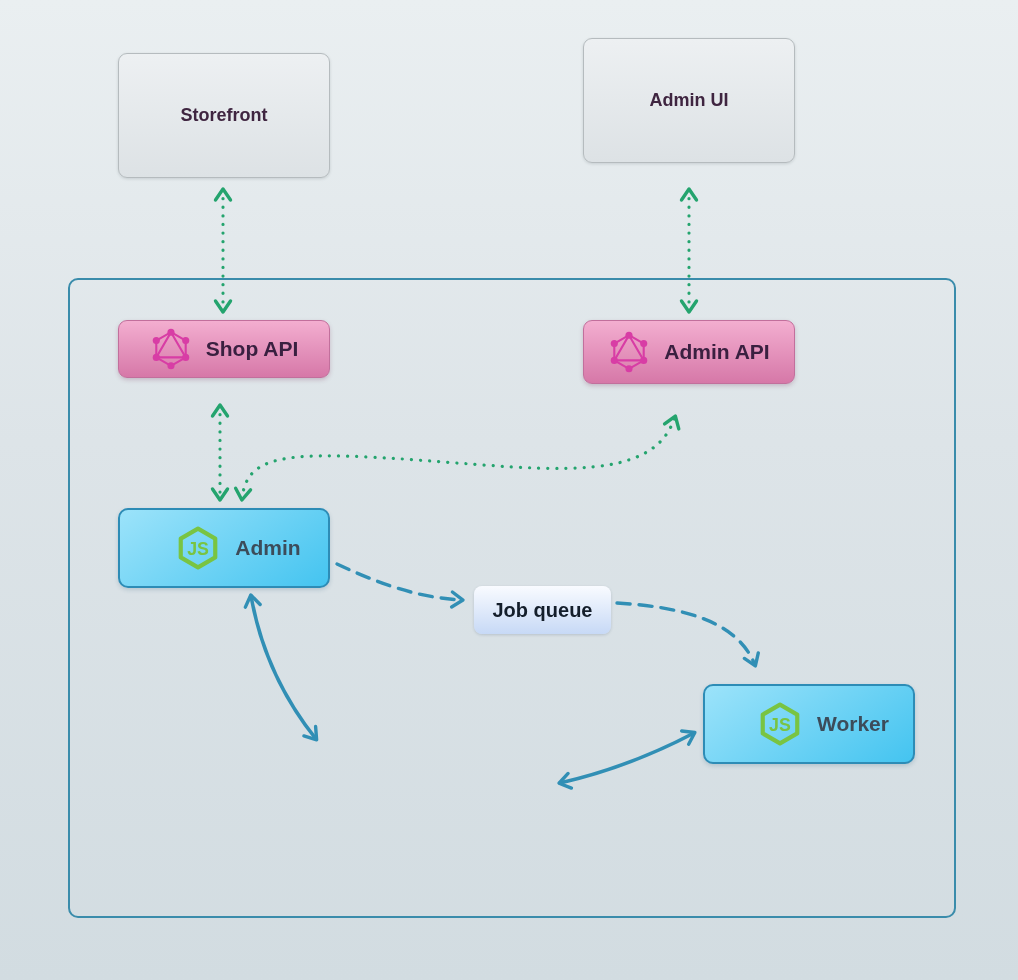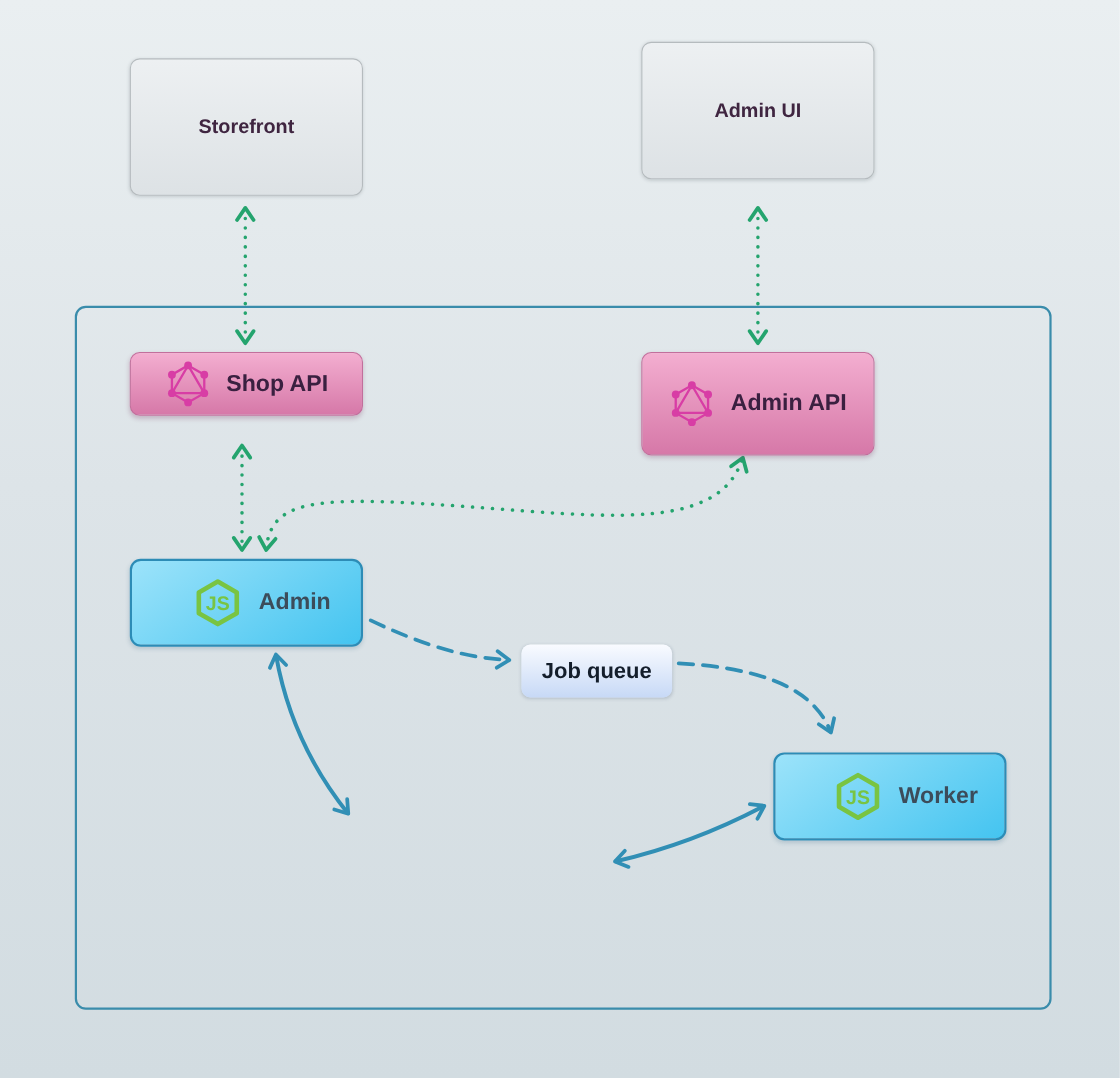--- a/index.html
+++ b/index.html
@@ -84,21 +84,21 @@
     font-size: 22px;
     box-shadow: 0 1px 4px rgba(50,70,100,0.18);
   }
 
   .icon { display: flex; align-items: center; justify-content: center; }
 
   
   .n-storefront { left: 118px; top: 53px;  width: 212px; height: 125px; }
   .n-adminui    { left: 583px; top: 38px;  width: 212px; height: 125px; }
   .n-shopapi    { left: 118px; top: 320px; width: 212px; height: 58px; }
-  .n-adminapi   { left: 583px; top: 320px; width: 212px; height: 94px; }
+  .n-adminapi   { left: 583px; top: 320px; width: 212px; height: 64px; }
   .n-server     { left: 118px; top: 508px; width: 212px; height: 80px; }
   .n-jobqueue   { left: 474px; top: 586px; width: 137px; height: 48px; }
   .n-worker     { left: 703px; top: 684px; width: 212px; height: 80px; }
   .n-database   { left: 330px; top: 735px; width: 222px; height: 120px; }
 </style>
 </head>
 <body>
 
 <div class="canvas">
 

